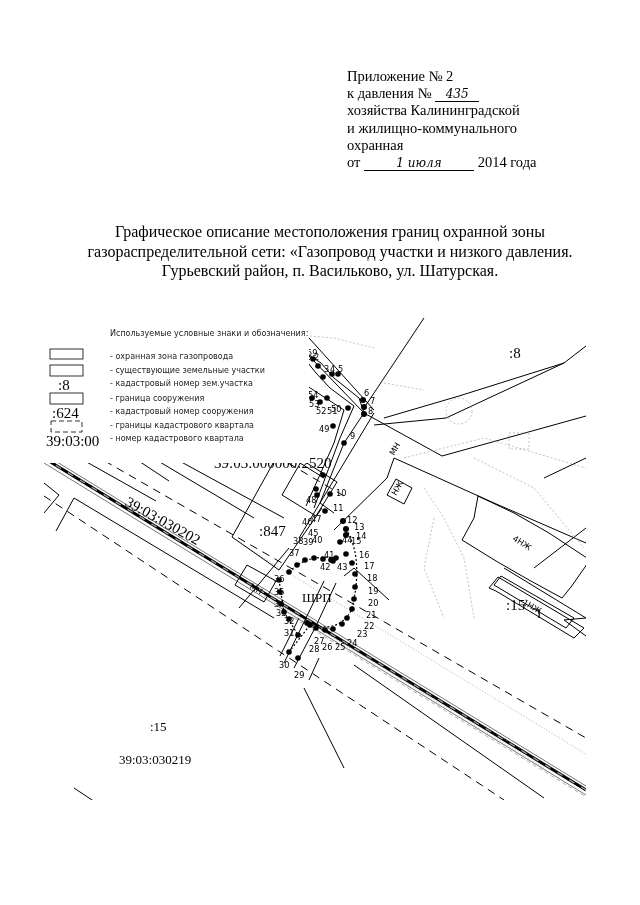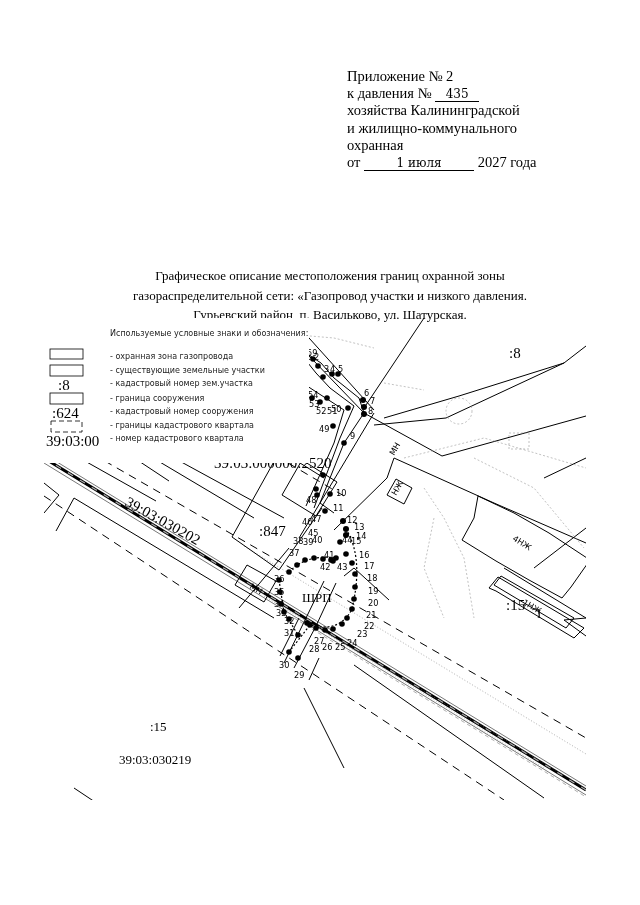--- a/index.html
+++ b/index.html
@@ -1,20 +1,20 @@
 <!DOCTYPE html>
 <html><head>
 <meta charset="utf-8">
 <style>
   html, body { margin:0; padding:0; background:#ffffff; }
   body { width:640px; height:905px; position:relative; overflow:hidden; font-family:"Liberation Serif", serif; color:#000; }
   .appendix { position:absolute; left:347px; top:68px; width:240px; font-size:14.5px; line-height:17.2px; }
   .appendix div { white-space:nowrap; }
-  .hand { font-family:"DejaVu Serif", serif; font-size:12px; display:inline-block; border-bottom:1px solid #000; text-align:center; line-height:13px; }
-  .title { position:absolute; left:60px; top:222px; width:540px; text-align:center; font-size:13px; line-height:19.5px;margin-top:44px; }
+  .hand { font-family:"DejaVu Serif", serif; font-style:italic; font-size:12px; display:inline-block; border-bottom:1px solid #000; text-align:center; line-height:13px; }
+  .title { position:absolute; left:60px; top:222px; width:540px; text-align:center; font-size:16px; line-height:19.5px; }
   .map { position:absolute; left:44px; top:318px; width:542px; height:482px; }
   .map svg { width:100%; height:100%; display:block; }
   .lg { font-family:"DejaVu Sans", sans-serif; font-size:8px; fill:#222; }
   .lbl-s { font-family:"DejaVu Sans", sans-serif; font-size:8.2px; fill:#000; }
   .lbl-m { font-family:"Liberation Serif", serif; font-size:13px; fill:#000; }
   .lbl-b { font-family:"Liberation Serif", serif; font-size:15px; fill:#000; }
 </style>
 </head>
 <body>
 
@@ -23,21 +23,21 @@
   <div>
     <span>к давления №</span>
     <span class="hand" style="width:44px;">435</span>
   </div>
   <div>хозяйства Калининградской</div>
   <div>и жилищно-коммунального</div>
   <div>охранная</div>
   <div>
     <span>от</span>
     <span class="hand" style="width:110px;">1 июля</span>
-    <span>2027 года</span>
+    <span>2014 года</span>
   </div>
 </div>
 
 <div class="title">
   <div>Графическое описание местоположения границ охранной зоны</div>
   <div>газораспределительной сети: «Газопровод участки и низкого давления.</div>
   <div>Гурьевский район, п. Васильково, ул. Шатурская.</div>
 </div>
 
 <div class="map">

